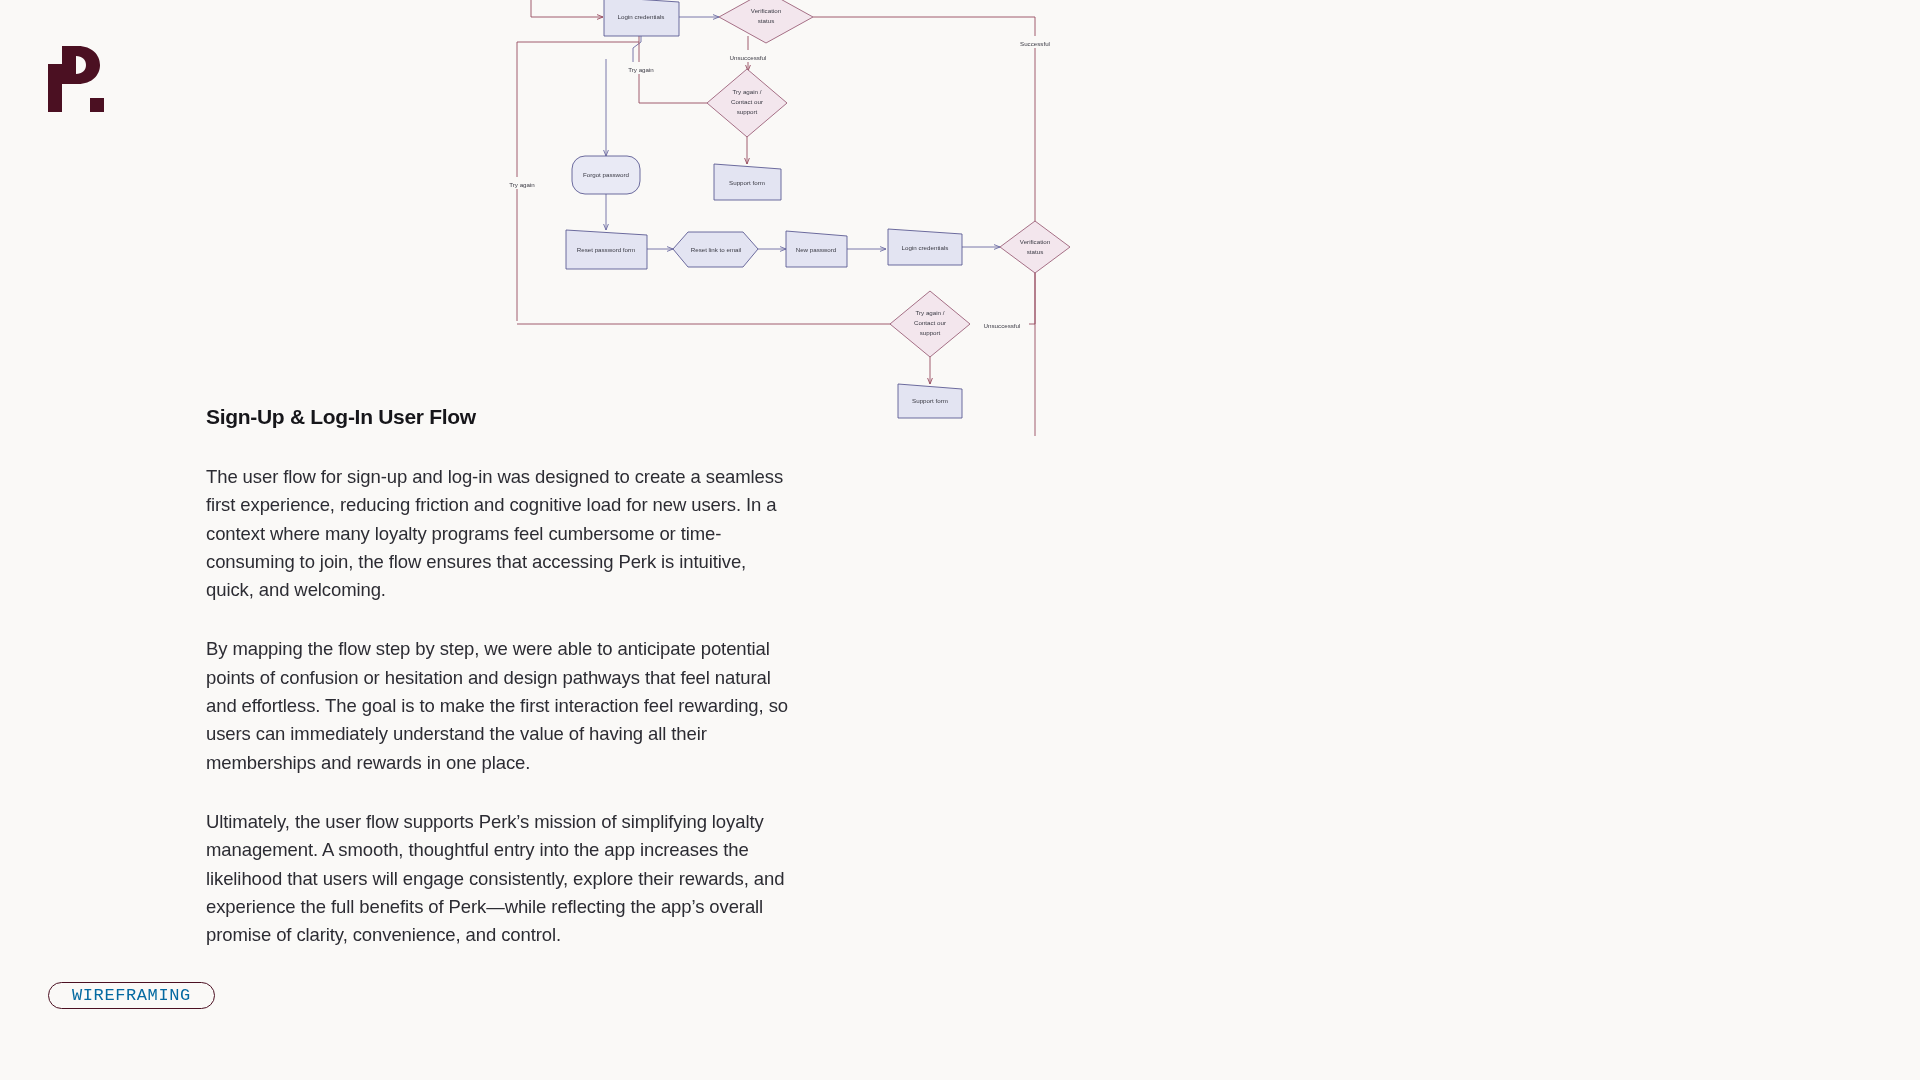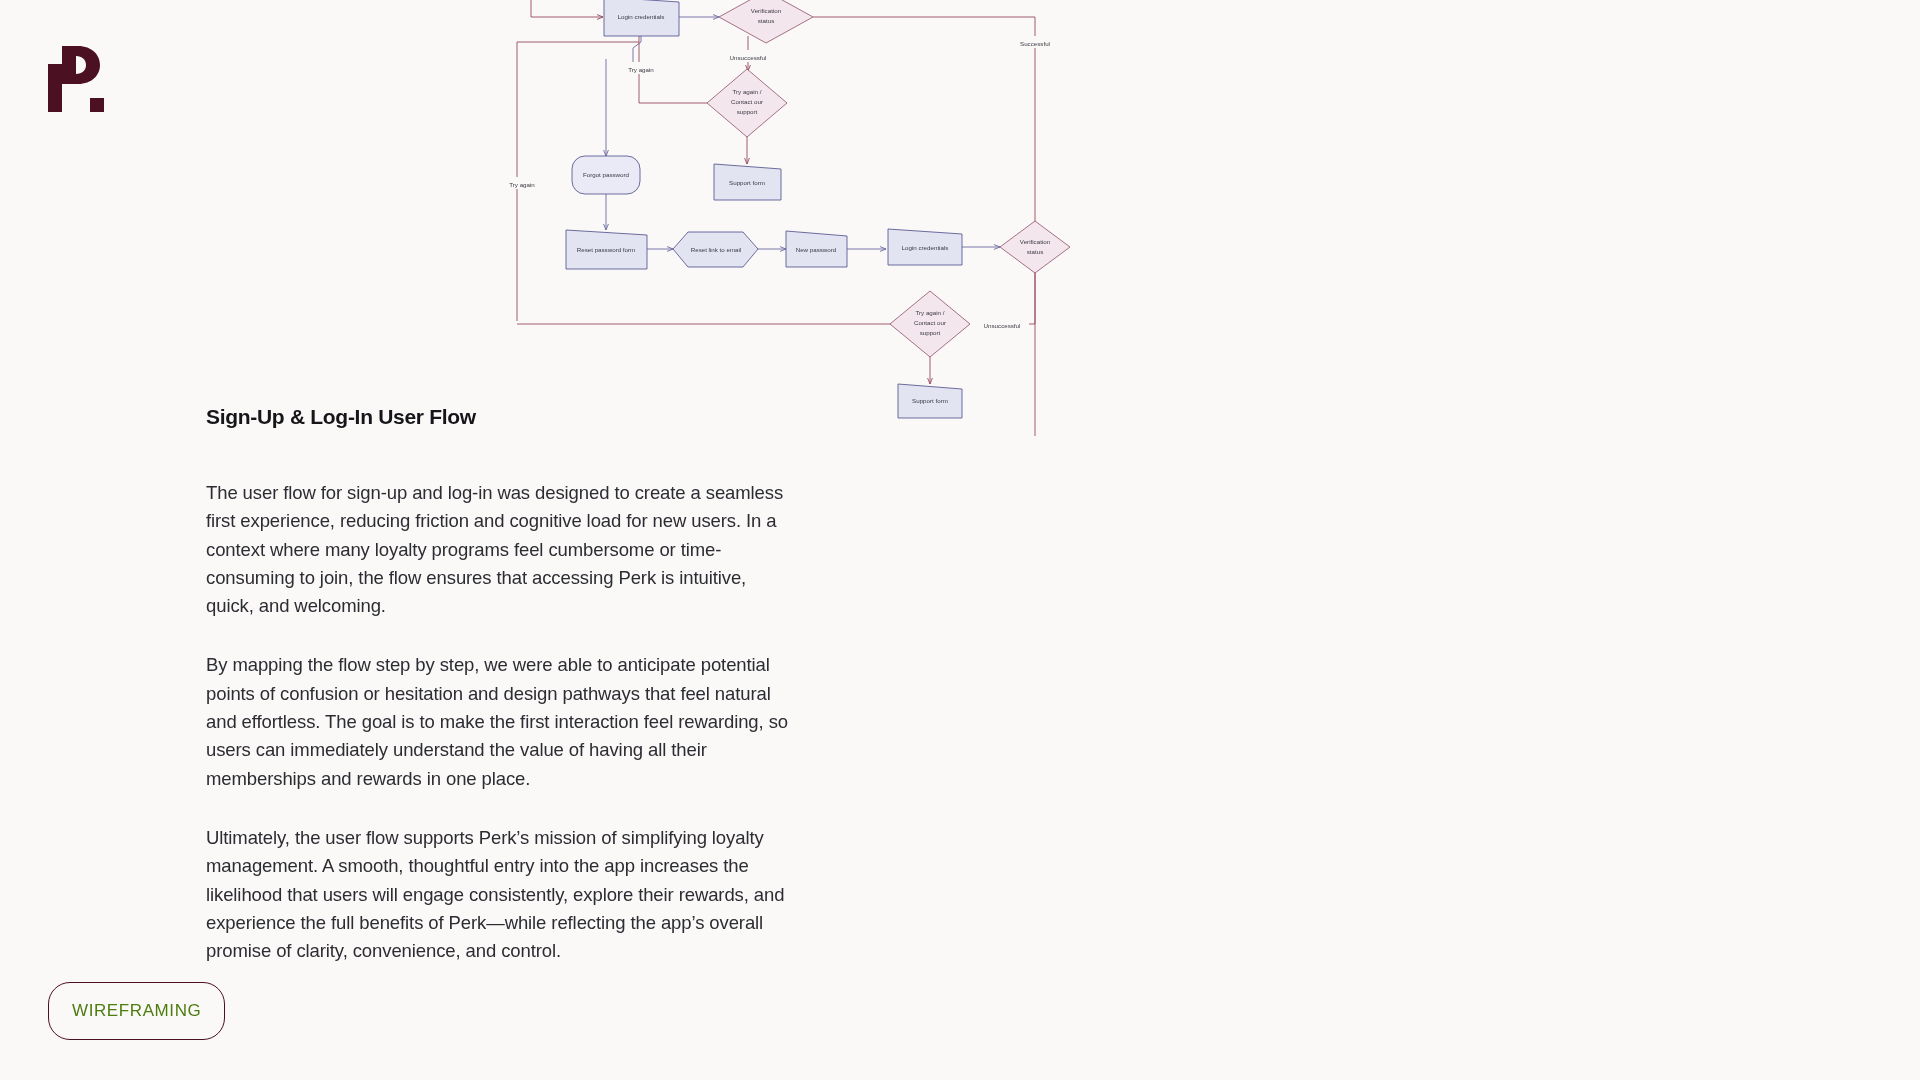--- a/index.html
+++ b/index.html
@@ -47,21 +47,21 @@
     top: 405px;
     width: 600px;
   }
 
   .section-title {
     font-family: "Liberation Sans", sans-serif;
     font-size: 21px;
     font-weight: bold;
     letter-spacing: -0.3px;
     color: #16161a;
-    margin-bottom: 50px;
+    margin-bottom: 34px;
   }
 
   .body-para {
     font-family: "Liberation Sans", sans-serif;
     font-size: 18.5px;
     line-height: 1.53;
     color: #2c2c33;
     width: 585px;
     margin-bottom: 24px;
     letter-spacing: -0.1px;
@@ -70,27 +70,27 @@
   .body-para:last-child { margin-bottom: 0; }
 
   
   .tag-pill {
     position: absolute;
     left: 48px;
     top: 982px;
     display: flex;
     align-items: center;
     justify-content: center;
-    height: 58px;
+    height: 27px;
     padding: 0 23px;
     border: 1.6px solid #4b1022;
     border-radius: 22px;
     background: transparent;
-    color: #4d7c0f;
-    font-family: Liberation Sans, sans-serif;
+    color: #0369a1;
+    font-family: Liberation Mono, monospace;
     font-size: 17px;
     letter-spacing: 0.6px;
     cursor: pointer;
     white-space: nowrap;
   }
 
   
   text.node-label {
     font-family: "Liberation Sans", sans-serif;
     font-size: 6.2px;

